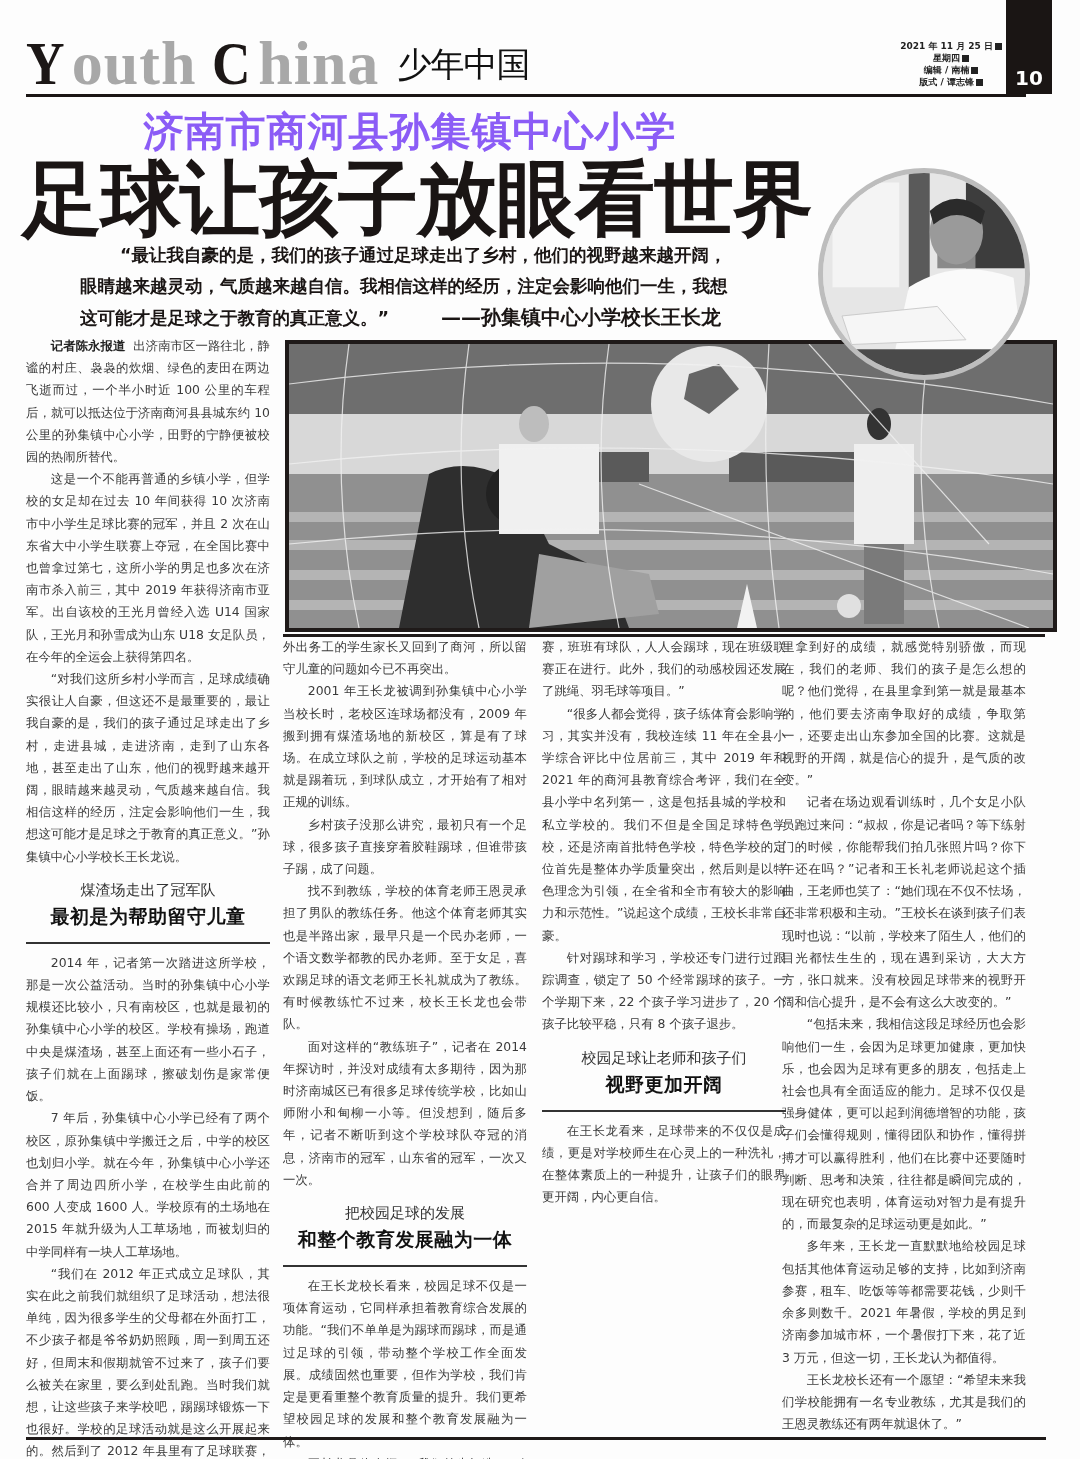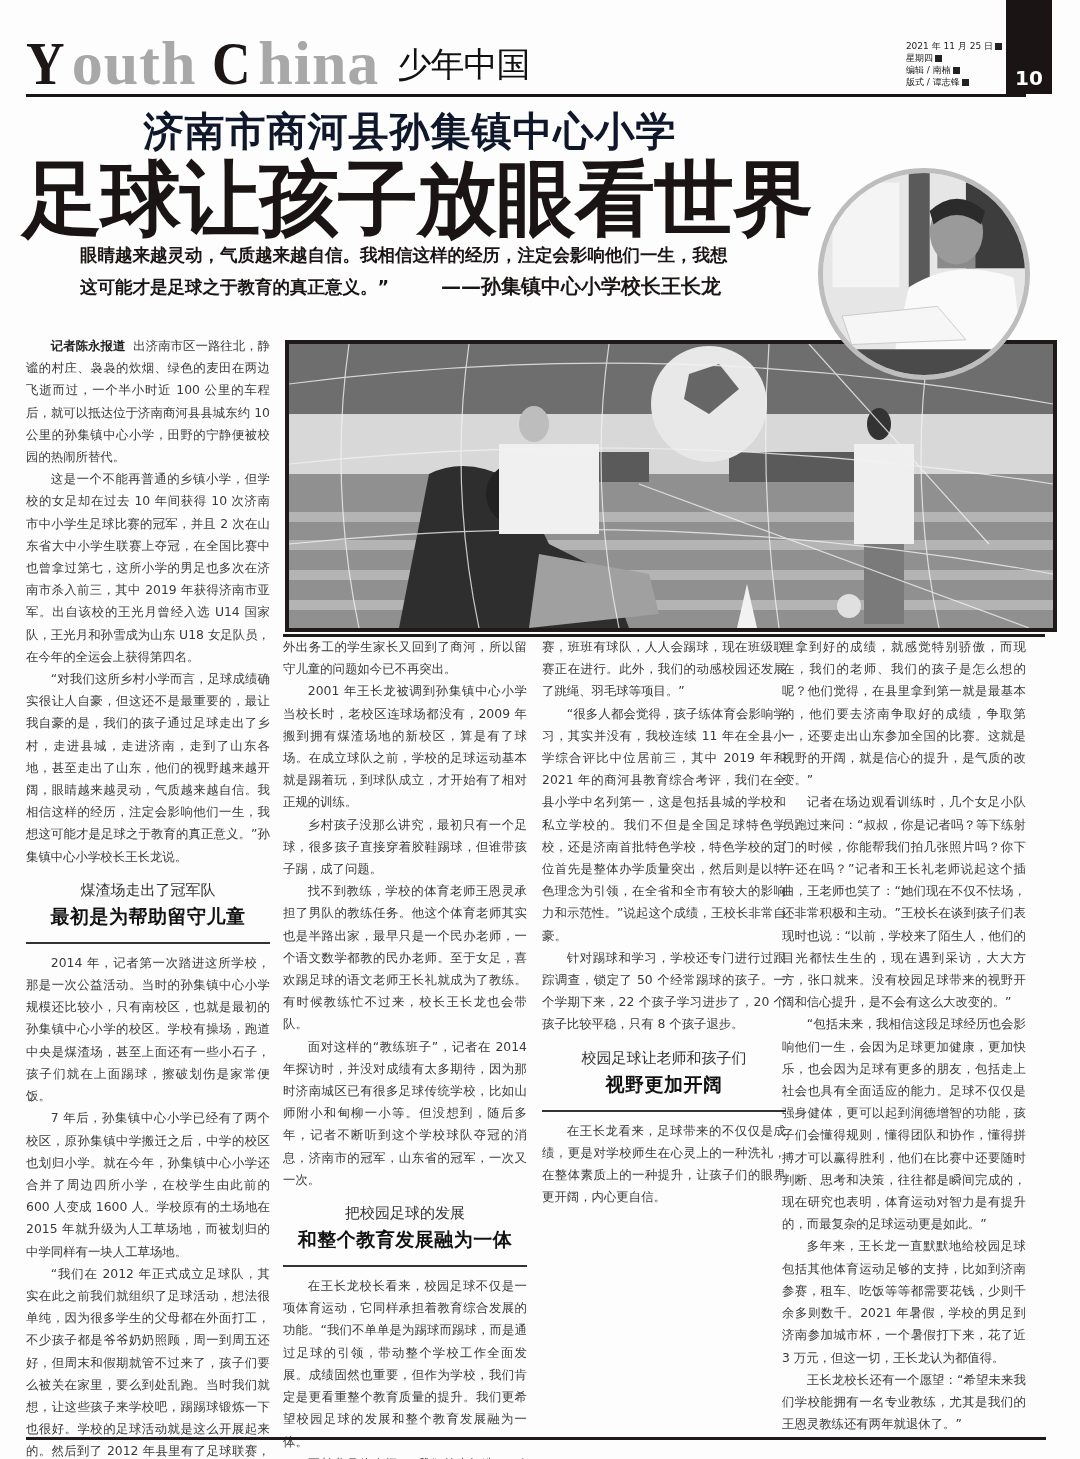--- a/index.html
+++ b/index.html
@@ -6,27 +6,27 @@
   html, body { width: 1080px; height: 1459px; background: #fdfdfd; overflow: hidden; }
   body { position: relative; font-family: "DejaVu Serif", serif; color: #2a2a2a; }
 
   
   .masthead { position: absolute; left: 26px; top: 22px; width: 1026px; height: 72px; }
   .mast-title { position: absolute; left: 0; top: 0; height: 72px; display: flex; align-items: flex-end; }
   .mast-y, .mast-c { font-family: "Liberation Serif", serif; font-weight: bold; font-size: 62px; line-height: 62px; color: #1c1716; transform: scaleX(0.86); transform-origin: left bottom; display: inline-block; }
   .mast-rest { font-family: "Liberation Serif", serif; font-weight: bold; font-size: 62px; line-height: 62px; color: #a8a8a8; display: inline-block; }
   .mast-word { display: inline-flex; align-items: flex-end; margin-right: 16px; letter-spacing: 1px; }
   .mast-cn { font-family: "DejaVu Sans", sans-serif; font-size: 34px; color: #111; margin-left: 2px; margin-bottom: 6px; letter-spacing: -1px; }
-  .mast-info { position: absolute; right: 50px; top: 18px; text-align: left; font-family: "DejaVu Sans", sans-serif; font-size: 9px; line-height: 12px; color: #222; }
+  .mast-info { position: absolute; right: 50px; top: 18px; text-align: center; font-family: "DejaVu Sans", sans-serif; font-size: 9px; line-height: 12px; color: #222; font-weight: bold; }
   .mast-info span.sq { display: inline-block; width: 7px; height: 7px; background: #222; margin-left: 2px; vertical-align: middle; }
   .page-num { position: absolute; right: 0; top: -22px; width: 46px; height: 94px; background: #1a1514; color: #fff; font-family: "DejaVu Sans", sans-serif; font-weight: bold; font-size: 20px; display: flex; align-items: flex-end; justify-content: center; padding-bottom: 4px; }
   .mast-rule { position: absolute; left: 26px; top: 94px; width: 1000px; height: 3px; background: #1a1514; }
 
   
-  .kicker { position: absolute; left: 0; top: 104px; width: 820px; text-align: center; font-family: "DejaVu Sans", sans-serif; font-weight: bold; font-size: 40px; color: #0f172a; letter-spacing: 1px; }
+  .kicker { position: absolute; left: 0; top: 104px; width: 820px; text-align: center; font-family: "DejaVu Sans", sans-serif; font-weight: bold; font-size: 40px; color: #8b5cf6; letter-spacing: 1px; }
   .headline { position: absolute; left: 22px; top: 152px; font-family: "DejaVu Serif", serif; font-weight: bold; font-size: 80px; line-height: 92px; color: #1a1514; letter-spacing: -1px; white-space: nowrap; transform: scaleY(1.02); }
 
   .pull-quote { position: absolute; left: 80px; top: 240px; width: 680px; font-family: "DejaVu Sans", sans-serif; font-weight: bold; font-size: 17.5px; line-height: 31px; color: #1a1514; text-align: justify; }
   .pull-quote .q-line1 { display: block; padding-left: 40px; }
   .pull-quote .q-attr { font-size: 20px; margin-left: 46px; }
 
   
   .portrait { position: absolute; left: 818px; top: 168px; width: 212px; height: 212px; border-radius: 50%; border: 5px solid #bdbdbd; overflow: hidden; background: #dcdcdc; z-index: 3; }
   .portrait svg { width: 100%; height: 100%; display: block; }
 
@@ -73,20 +73,21 @@
     <div><span>版式 / 谭志锋</span><span class="sq"></span></div>
   </div>
   <div class="page-num">10</div>
 </header>
 <div class="mast-rule"></div>
 
 <h2 class="kicker">济南市商河县孙集镇中心小学</h2>
 <h1 class="headline">足球让孩子放眼看世界</h1>
 
 <div class="pull-quote">
+  <span class="q-line1">“最让我自豪的是，我们的孩子通过足球走出了乡村，他们的视野越来越开阔，</span>
   <span>眼睛越来越灵动，气质越来越自信。我相信这样的经历，注定会影响他们一生，我想</span><br>
   <span>这可能才是足球之于教育的真正意义。”</span>
   <span class="q-attr">——孙集镇中心小学校长王长龙</span>
 </div>
 
 <div class="portrait">
   <svg viewBox="0 0 212 212" preserveAspectRatio="none">
     <rect x="0" y="0" width="212" height="212" fill="#e6e6e6"></rect>
     <rect x="10" y="10" width="70" height="110" fill="#f4f4f4"></rect>
     <rect x="90" y="0" width="22" height="160" fill="#5a5a5a"></rect>

